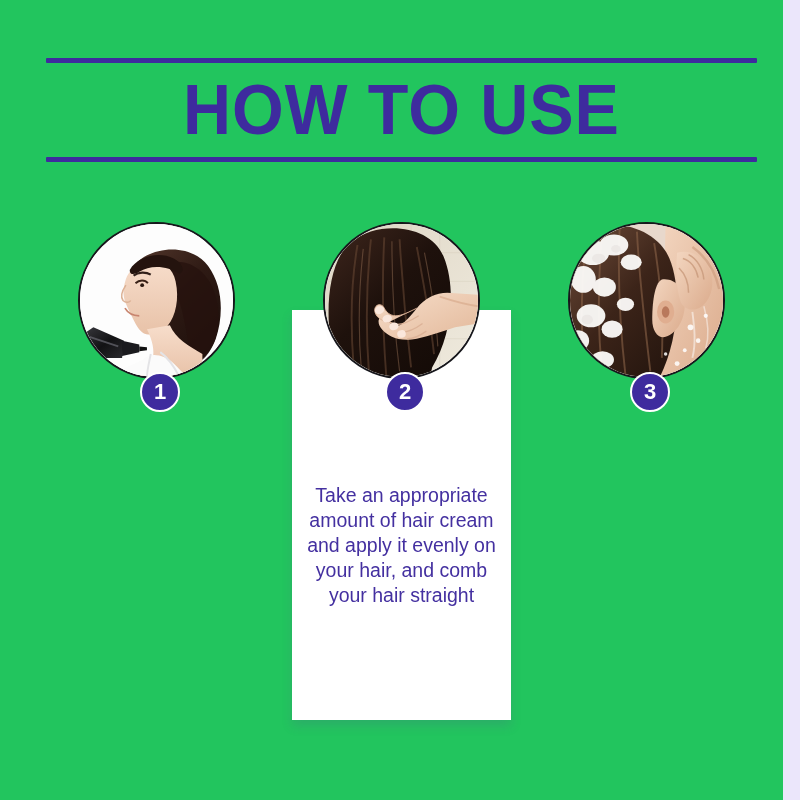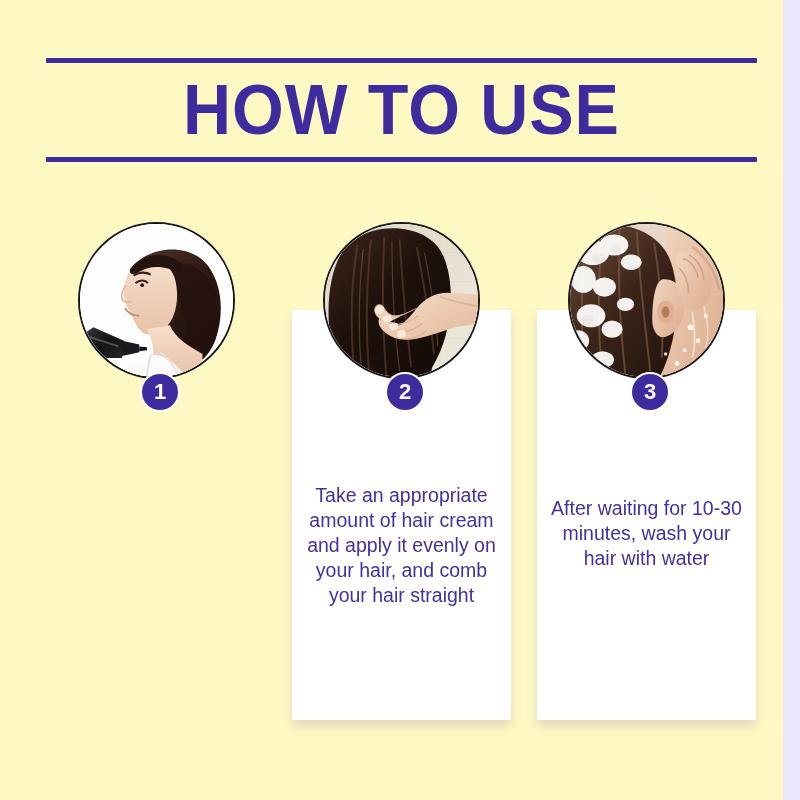--- a/index.html
+++ b/index.html
@@ -10,21 +10,21 @@
     width: 800px;
     height: 800px;
     background: #ebe6fb;
     font-family: "Liberation Sans", sans-serif;
     overflow: hidden;
   }
   .poster {
     position: relative;
     width: 783px;
     height: 800px;
-    background: #fef9c3;
+    background: #22c55e;
   }
 
   
   .header {
     position: absolute;
     left: 46px;
     top: 58px;
     width: 711px;
     height: 104px;
   }
@@ -262,23 +262,20 @@
           <ellipse cx="80" cy="115" rx="4.5" ry="4" fill="#fae7dc" transform="rotate(-10 80 115)"></ellipse>
 
           <path d="M120 76 C132 80 146 84 160 86" fill="none" stroke="#d8ab8d" stroke-width="2" opacity="0.7"></path>
         </svg>
       </div>
 
       <div class="badge">2</div>
     </div>
 
     <div class="step step-3">
-      <div class="card">
-        <div class="card-text">After waiting for 10-30 minutes, wash your hair with water</div>
-      </div>
 
       <div class="photo">
         <svg viewBox="0 0 160 160" preserveAspectRatio="xMidYMid slice">
           <defs>
             <linearGradient id="hair3" x1="0.1" y1="0" x2="0.9" y2="1">
               <stop offset="0%" stop-color="#6b4a38"></stop>
               <stop offset="50%" stop-color="#3c2419"></stop>
               <stop offset="100%" stop-color="#24150e"></stop>
             </linearGradient>
             <linearGradient id="skin3" x1="0" y1="0" x2="1" y2="1">

